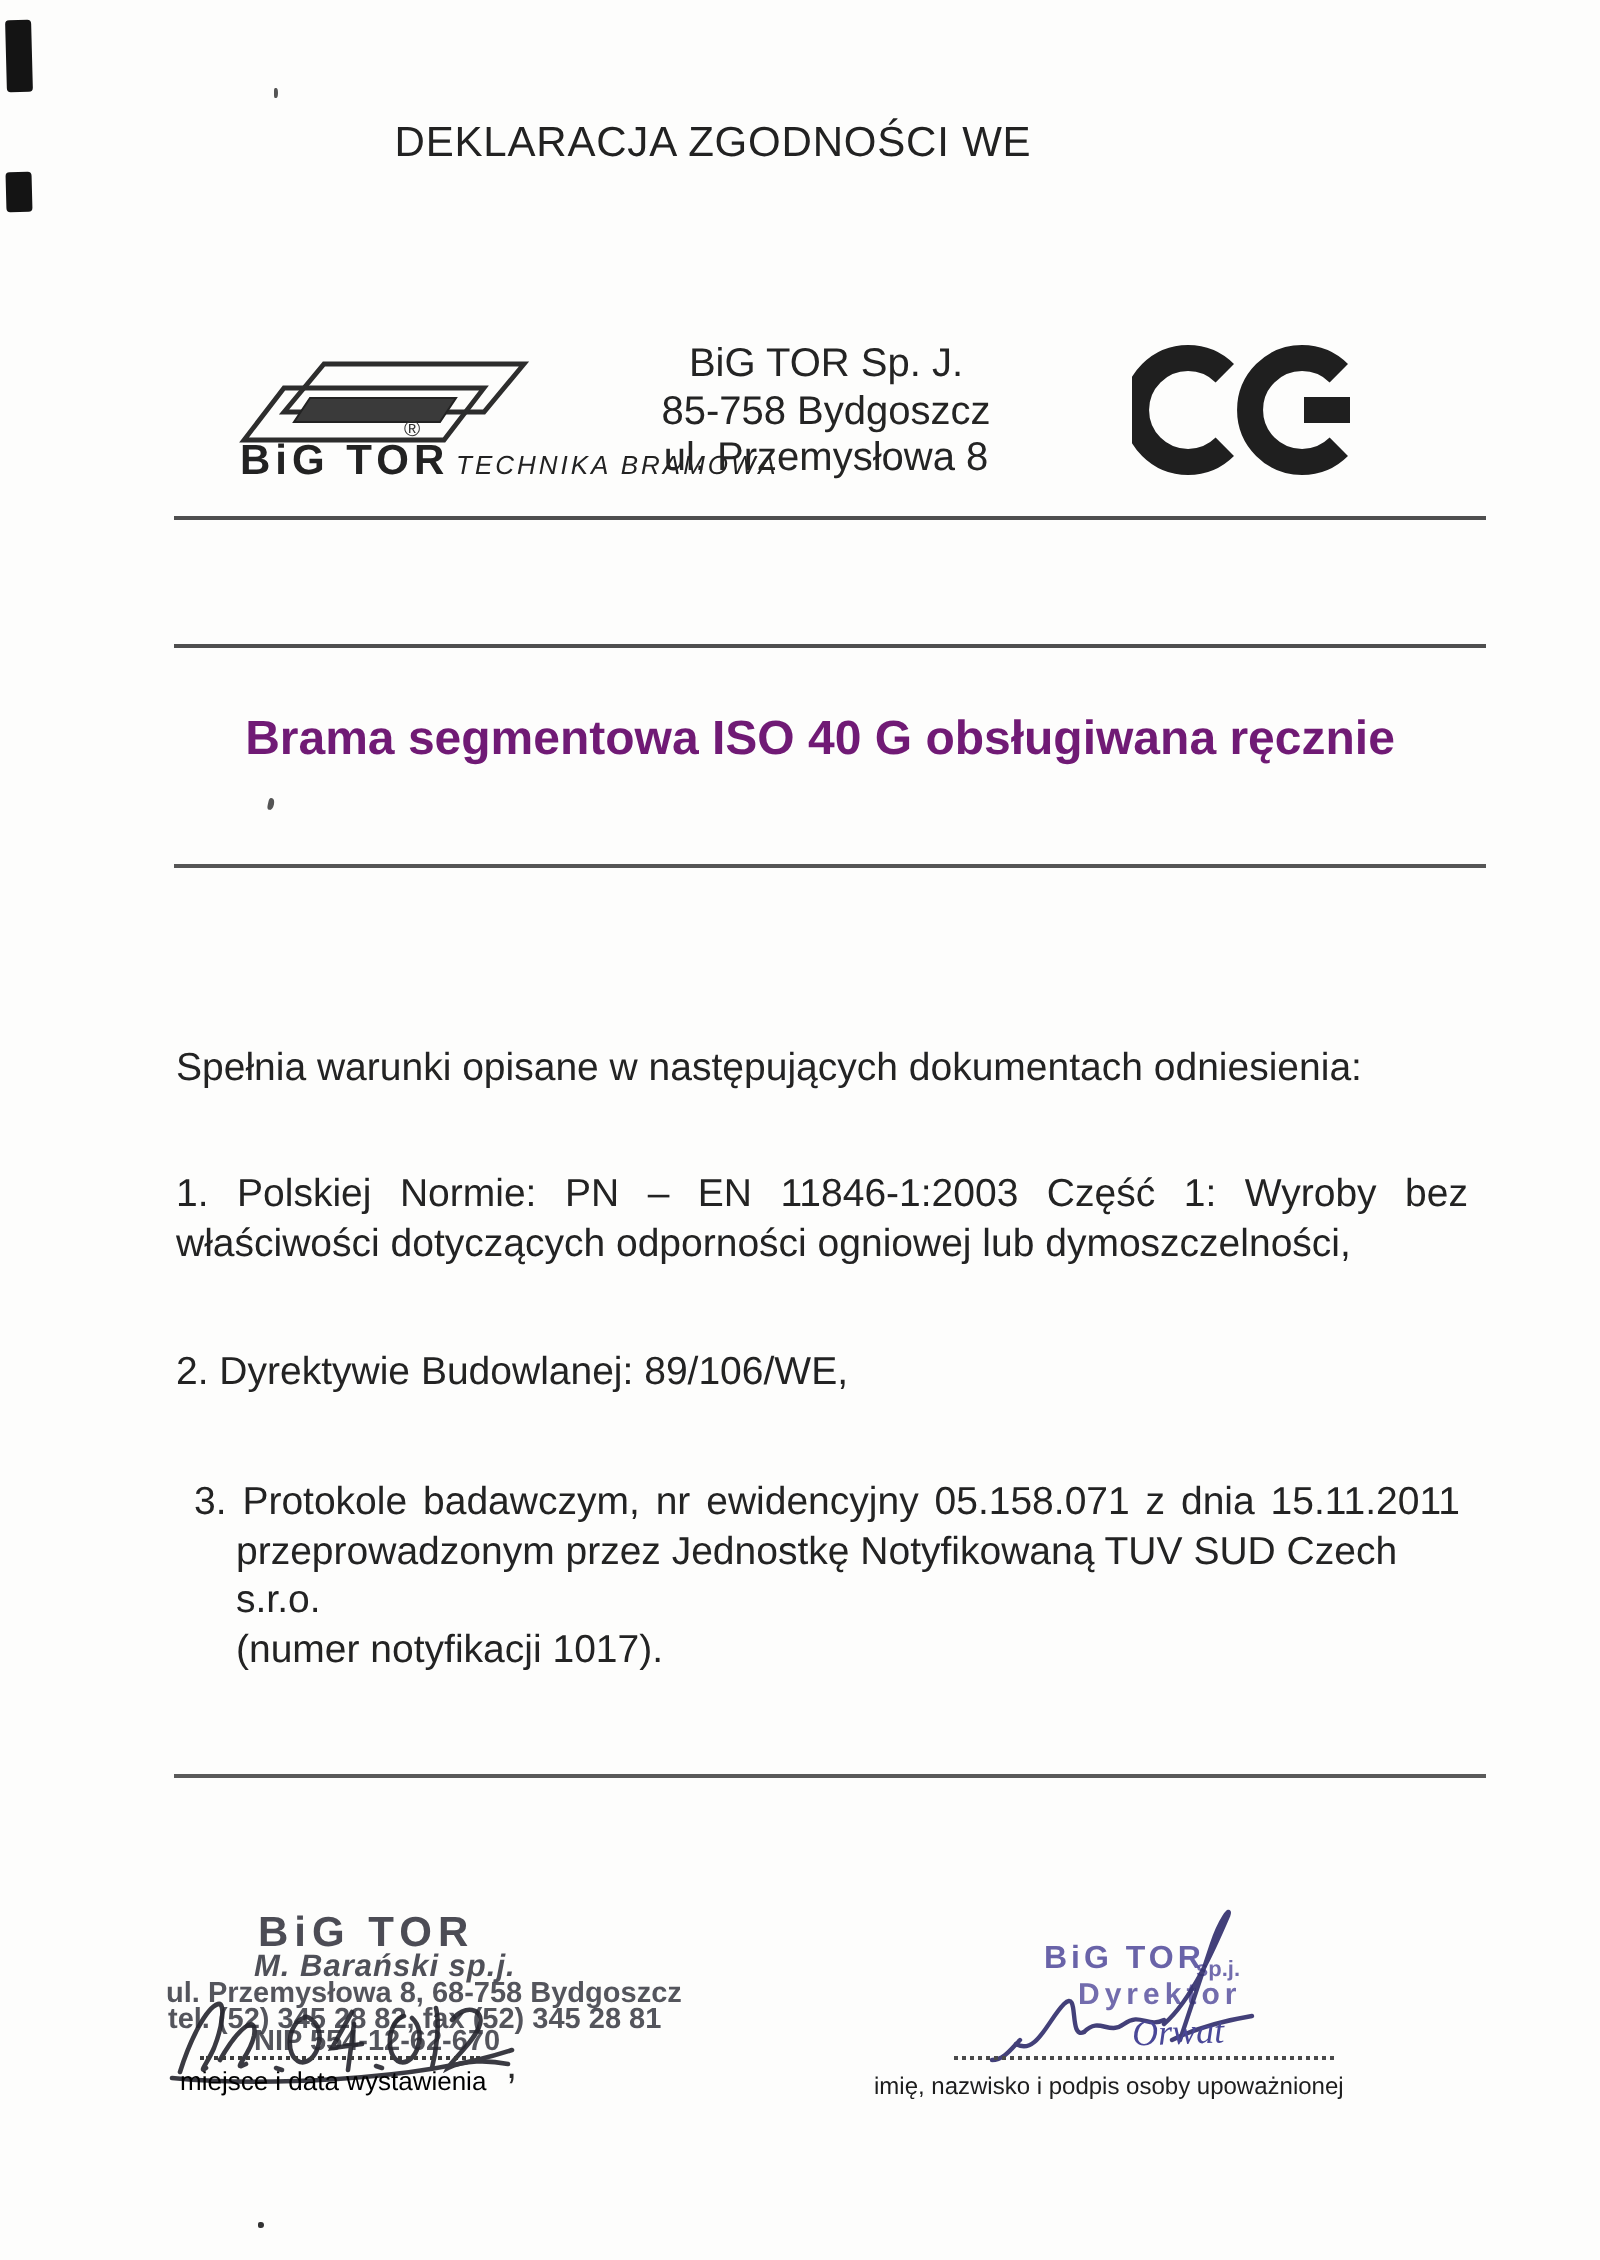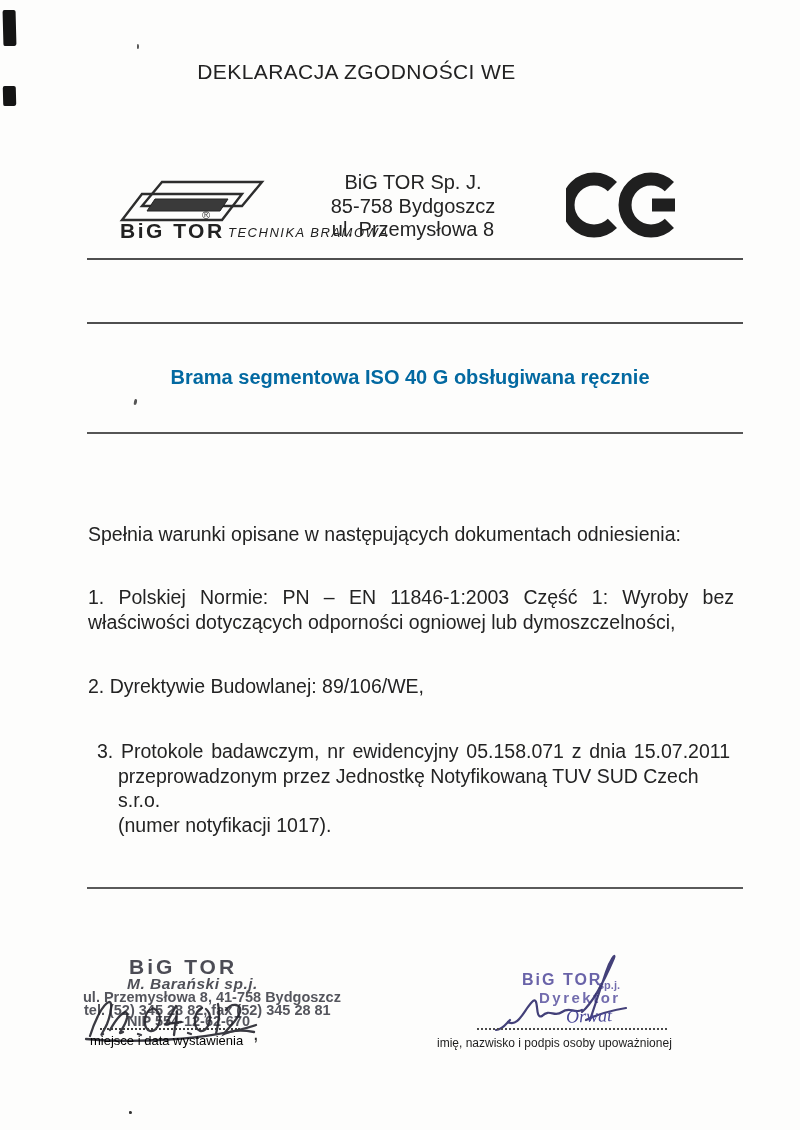--- a/index.html
+++ b/index.html
@@ -31,21 +31,21 @@
   .sr{position:absolute;width:1px;height:1px;overflow:hidden;clip:rect(0 0 0 0);}
 
   
   .rule{left:87px;width:656px;height:2px;background:#4f4f4f;}
   #rule1{top:258px;}
   #rule2{top:322px;}
   #rule3{top:432px;background:#565656;}
   #rule4{top:887px;background:#5a5a5a;}
 
   .statement{left:60px;top:284px;width:700px;font-size:19.5px;color:#232323;}
-  .product{left:60px;top:356px;width:700px;font-size:20px;font-weight:bold;color:#0369a1;margin-top:10px;}
+  .product{left:60px;top:356px;width:700px;font-size:24px;font-weight:bold;color:#701a75;}
 
   .intro{left:88px;top:523px;font-size:19.5px;color:#232323;}
 
   .ref{font-size:19.5px;line-height:25px;color:#232323;}
   #ref1{left:88px;top:585px;width:646px;}
   #ref2{left:88px;top:674px;width:650px;}
   #ref3{left:97px;top:739px;width:633px;line-height:24.5px;}
   .just{text-align:justify;text-align-last:justify;}
   .ref-indent{margin-left:21px;}
 
@@ -123,28 +123,28 @@
   <div class="abs ref" id="ref1">
     <div class="just">1. Polskiej Normie: PN – EN 11846-1:2003 Część 1: Wyroby bez</div>
     <div>właściwości dotyczących odporności ogniowej lub dymoszczelności,</div>
   </div>
 
   <div class="abs ref" id="ref2">
     <div>2. Dyrektywie Budowlanej: 89/106/WE,</div>
   </div>
 
   <div class="abs ref" id="ref3">
-    <div class="just">3. Protokole badawczym, nr ewidencyjny 05.158.071 z dnia 15.07.2011</div>
+    <div class="just">3. Protokole badawczym, nr ewidencyjny 05.158.071 z dnia 15.11.2011</div>
     <div class="ref-indent">przeprowadzonym przez Jednostkę Notyfikowaną TUV SUD Czech s.r.o.</div>
     <div class="ref-indent">(numer notyfikacji 1017).</div>
   </div>
 
   <div class="abs stampL l-brand nowrap">BiG TOR</div>
   <div class="abs stampL l-owner nowrap">M. Barański  sp.j.</div>
-  <div class="abs stampL l-addr nowrap">ul. Przemysłowa 8, 41-758 Bydgoszcz</div>
+  <div class="abs stampL l-addr nowrap">ul. Przemysłowa 8, 68-758 Bydgoszcz</div>
   <div class="abs stampL l-tel nowrap">tel. (52) 345 28 82, fax (52) 345 28 81</div>
   <div class="abs stampL l-nip nowrap">NIP 554-12-62-670</div>
 
   <div class="abs" style="left:84px;top:996px;width:176px;height:48px;">
     <svg width="176" height="48" viewBox="0 0 176 48">
       <g fill="none" stroke="#26262e" stroke-width="2.3" stroke-linecap="round" opacity="0.9">
         <path d="M6 40 C 11 24, 19 8, 25 6 C 29 5, 27 18, 23 28 C 20 35, 15 41, 19 38"></path>
         <path d="M26 34 C 35 18, 45 10, 43 22 C 41 32, 31 40, 39 36"></path>
         <path d="M54 38 l 3 1"></path>
         <path d="M68 13 C 60 15, 58 32, 66 35 C 74 37, 80 20, 72 14 C 70 12, 68 12, 68 13"></path>

